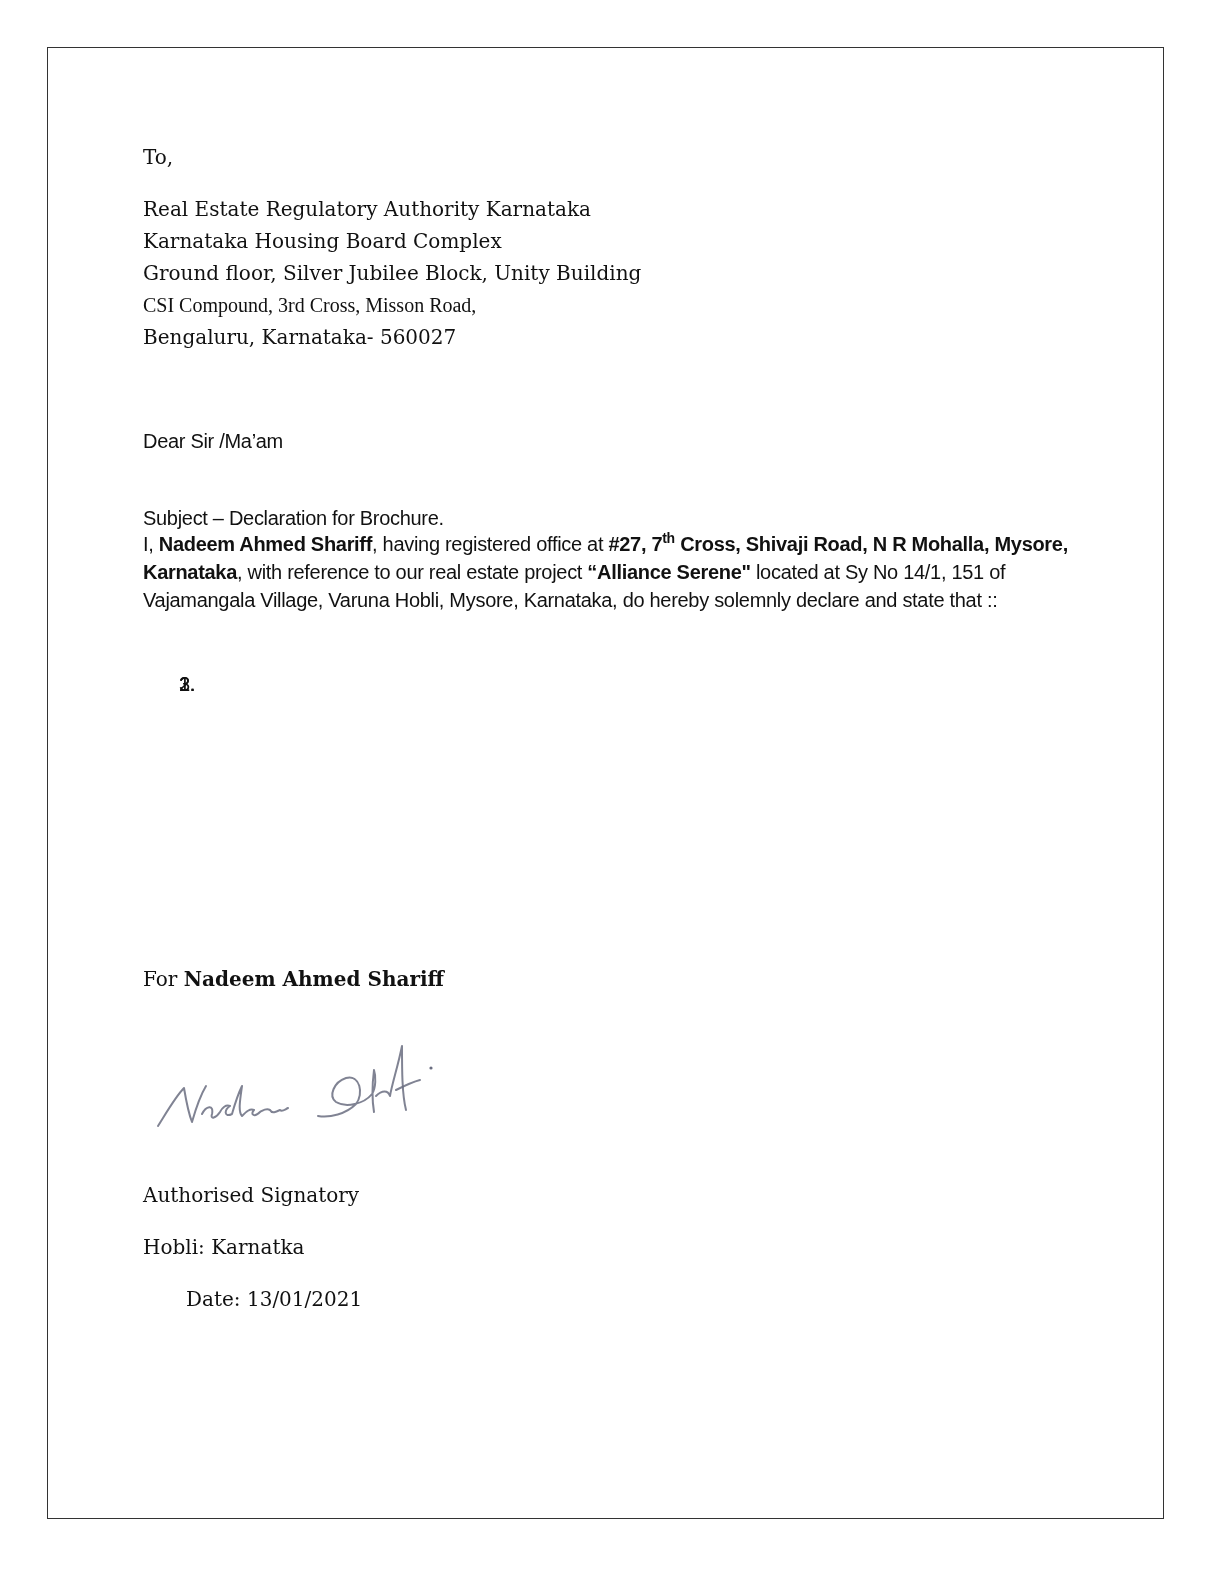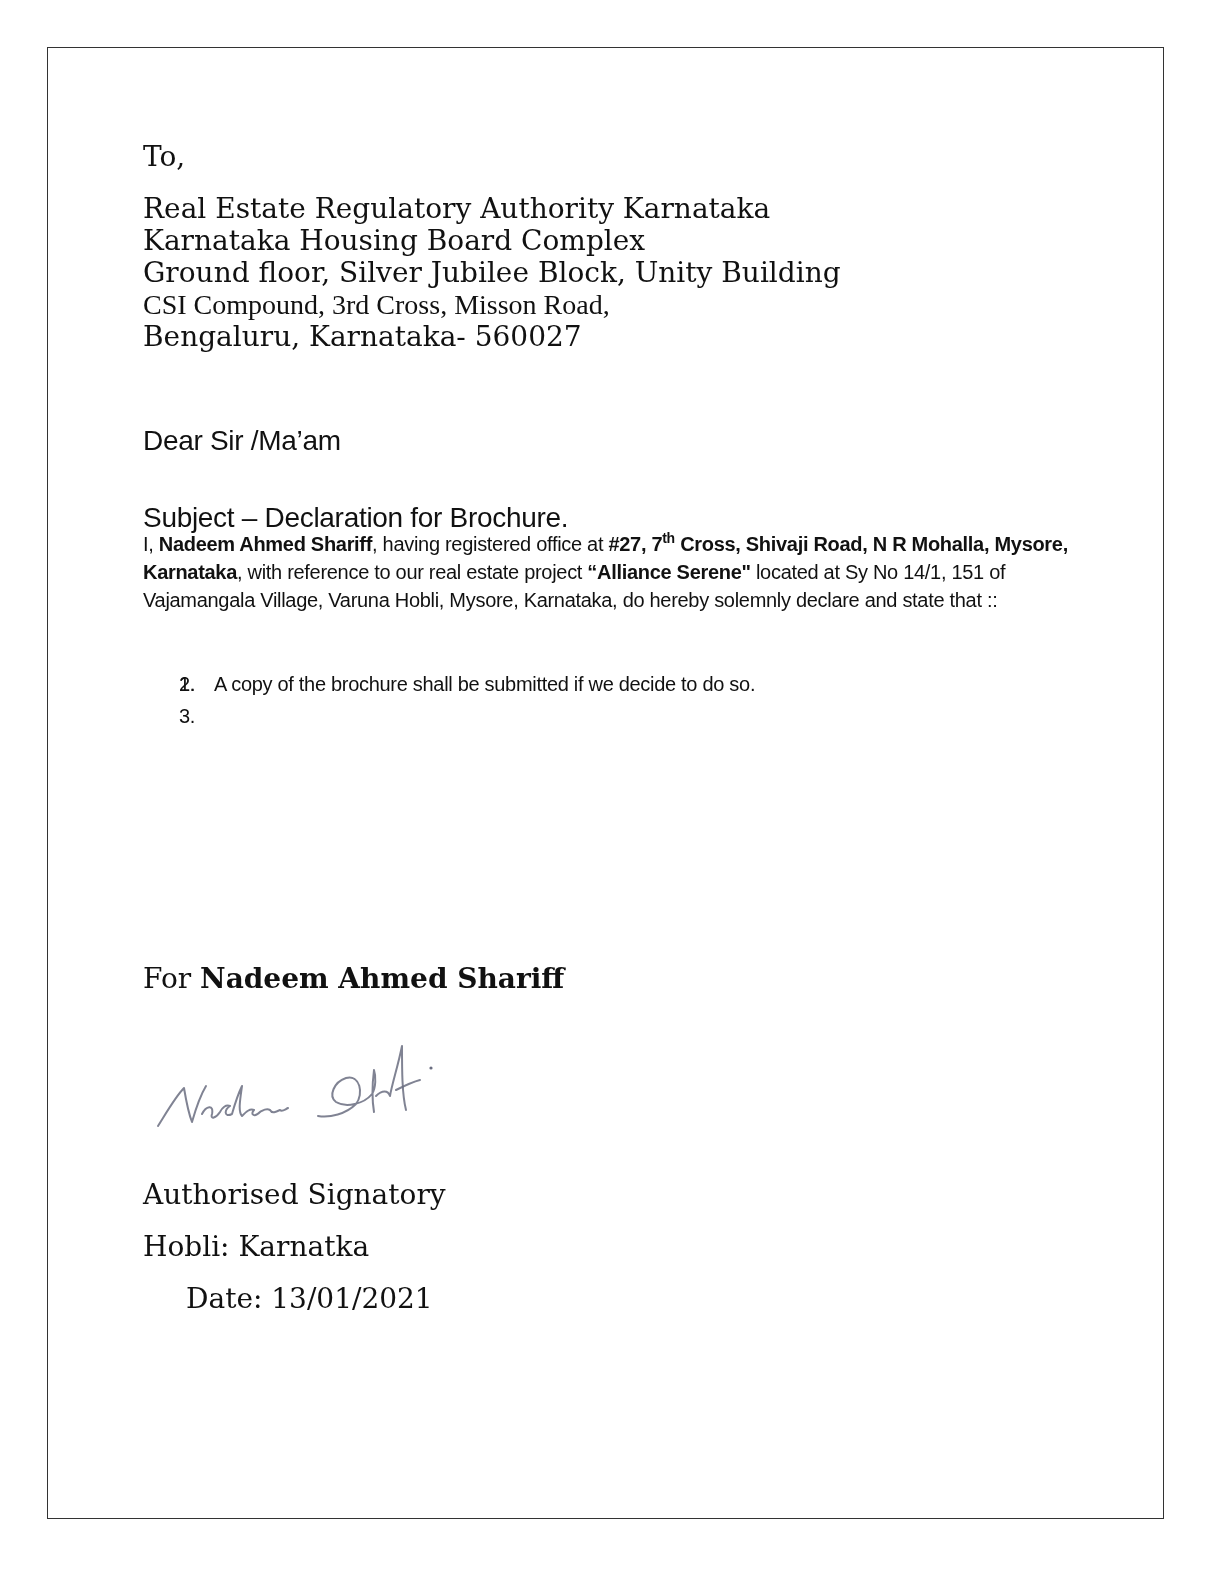--- a/index.html
+++ b/index.html
@@ -1,21 +1,21 @@
 <!DOCTYPE html>
 <html><head>
   <meta charset="utf-8">
   <style>
     html, body { margin: 0; padding: 0; background: #ffffff; }
     body { width: 1224px; height: 1584px; position: relative; overflow: hidden;
            font-family: "DejaVu Serif", "Liberation Serif", serif; color: #111111; }
     .page-border { position: absolute; left: 47px; top: 47px; width: 1117px; height: 1472px;
                    border: 1px solid #333333; box-sizing: border-box; }
-    .line { position: absolute; left: 143px; font-size: 28px; line-height: 32px; white-space: nowrap; }
-    .addr { font-size: 28px; }
+    .line { position: absolute; left: 143px; font-size: 20px; line-height: 32px; white-space: nowrap; }
+    .addr { font-size: 20px; }
     .para { position: absolute; left: 143px; top: 530px; width: 930px;
             font-family: "Liberation Sans", "DejaVu Sans", sans-serif; font-size: 20px; line-height: 28px;
             letter-spacing: -0.3px; }
     .para b { font-weight: bold; }
     .para sup { font-size: 14px; line-height: 0; }
     .list { position: absolute; left: 143px; top: 668px; width: 930px;
             font-family: "Liberation Sans", "DejaVu Sans", sans-serif; font-size: 20px; letter-spacing: -0.3px; }
     .list-item { position: relative; padding-left: 71px; line-height: 32px; }
     .list-num { position: absolute; left: 36px; top: 0; }
     .greet { font-family: "Liberation Sans", "DejaVu Sans", sans-serif; letter-spacing: -0.3px; }
@@ -41,21 +41,20 @@
 <div class="line greet" style="top:502px;">Subject – Declaration for Brochure.</div>
 
 <div class="para"><span>I, </span><b>Nadeem Ahmed Shariff</b><span>, having registered office at </span><b><span>#27, 7</span><sup>th</sup><span> Cross, Shivaji Road, N R Mohalla, Mysore, Karnataka</span></b><span>, with reference to our real estate project </span><b>“Alliance Serene"</b><span> located at  Sy No 14/1, 151 of Vajamangala Village, Varuna Hobli, Mysore, Karnataka, do hereby solemnly declare and state that  ::</span></div>
 
 <div class="list">
   <div class="list-item">
     <span class="list-num">1.</span>
   </div>
   <div class="list-item">
     <span class="list-num">2.</span>
-    <span>A copy of the brochure shall be submitted if we decide to do so.</span>
   </div>
   <div class="list-item">
     <span class="list-num">3.</span>
   </div>
 </div>
 
 <div class="line" style="top:963px;"><span>For </span><b>Nadeem Ahmed Shariff</b></div>
 
 <svg class="signature" viewBox="0 0 300 110">
   <path class="sig-path" d="M8 96 C 18 80, 26 66, 34 58 C 36 70, 38 82, 42 92 C 46 78, 50 66, 56 56"></path>

